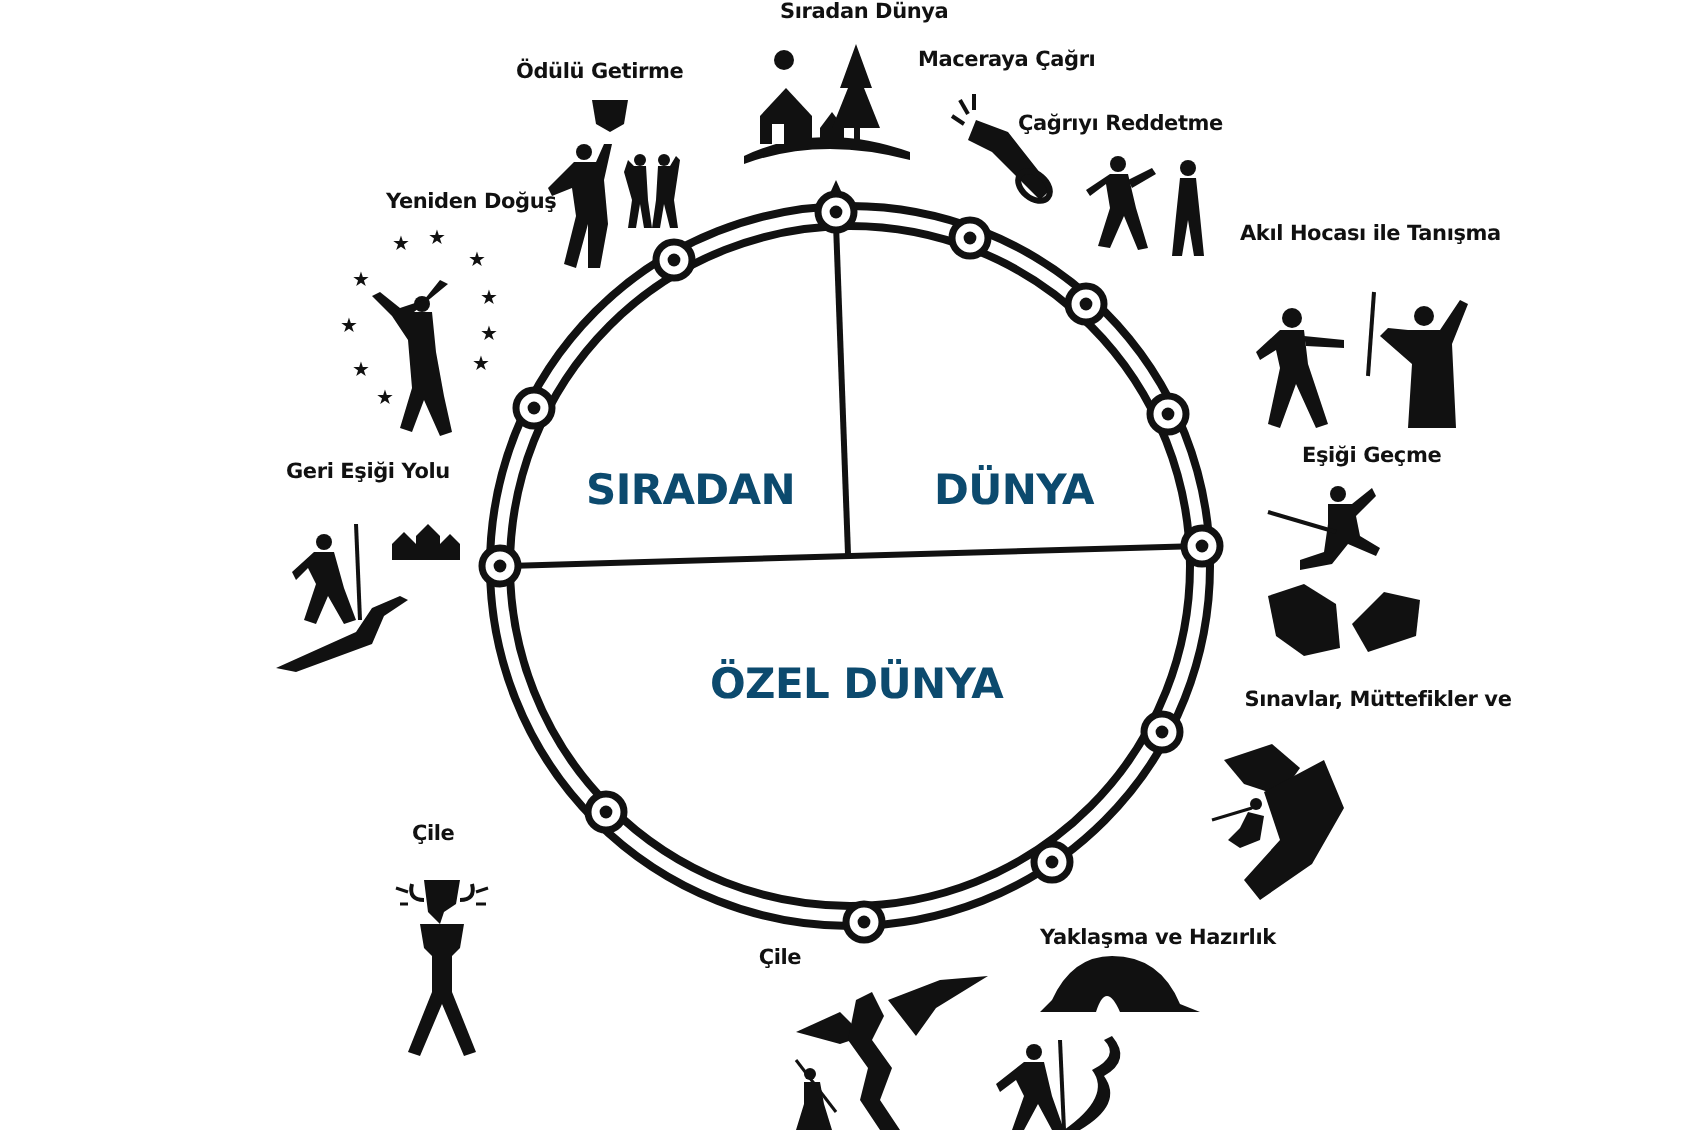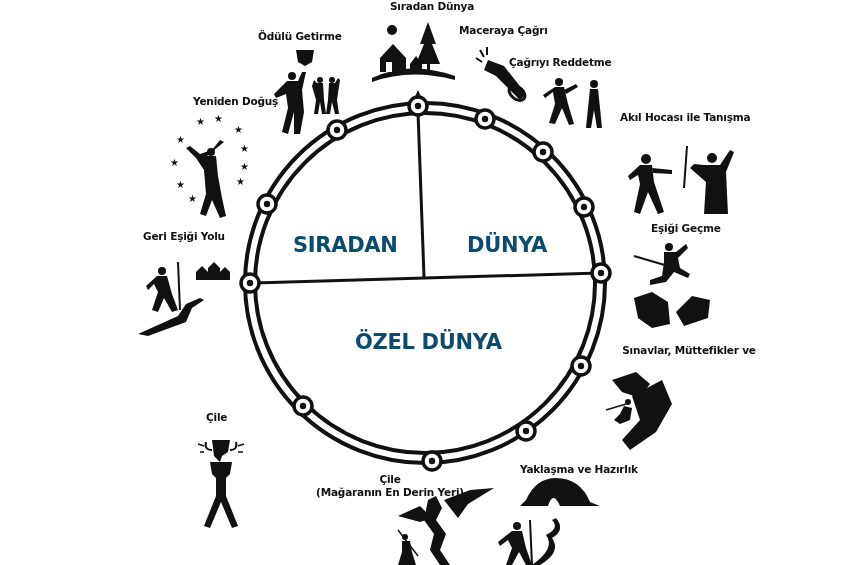--- a/index.html
+++ b/index.html
@@ -177,18 +177,17 @@
 <div class="label" style="left:459px; top:24px;">Maceraya Çağrı</div>
 <div class="label" style="left:509px; top:56px;">Çağrıyı Reddetme</div>
 <div class="label" style="left:620px; top:111px;">Akıl Hocası ile Tanışma</div>
 <div class="label" style="left:651px; top:222px;">Eşiği Geçme</div>
 <div class="label" style="left:614px; top:343px; width:150px; text-align:center; line-height:14px;">
   <div>Sınavlar, Müttefikler ve</div>
 </div>
 <div class="label" style="left:520px; top:463px;">Yaklaşma ve Hazırlık</div>
 <div class="label" style="left:305px; top:473px; width:170px; text-align:center; line-height:13px;">
   <div>Çile</div>
-  <div>(Mağaranın En Derin Yeri)</div>
 </div>
 <div class="label" style="left:206px; top:411px;">Çile</div>
 <div class="label" style="left:143px; top:230px;">Geri Eşiği Yolu</div>
 <div class="label" style="left:146px; top:95px;margin-left:47px;">Yeniden Doğuş</div>
 <div class="label" style="left:258px; top:30px;">Ödülü Getirme</div>
 
 </body></html>

